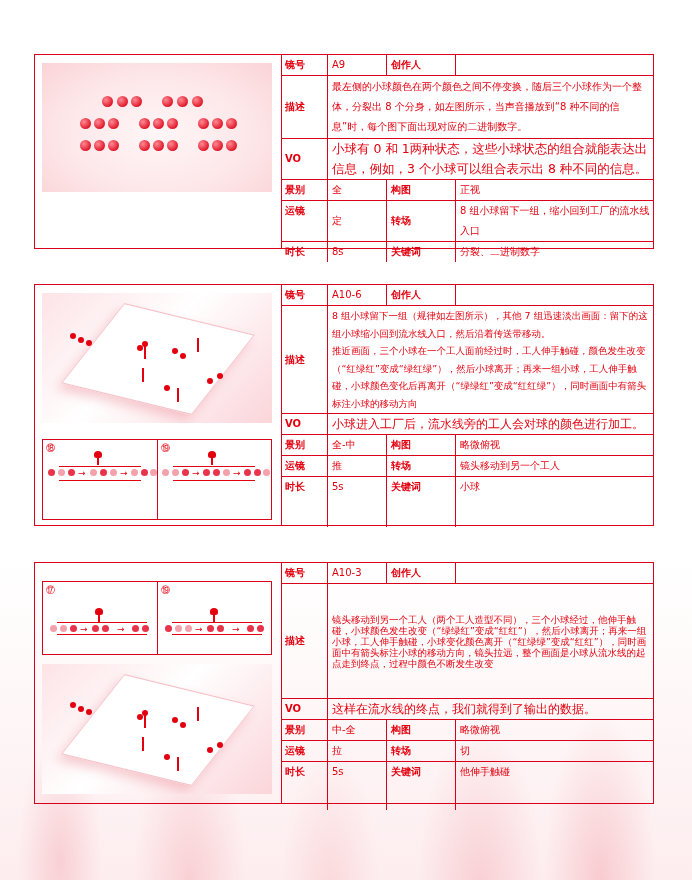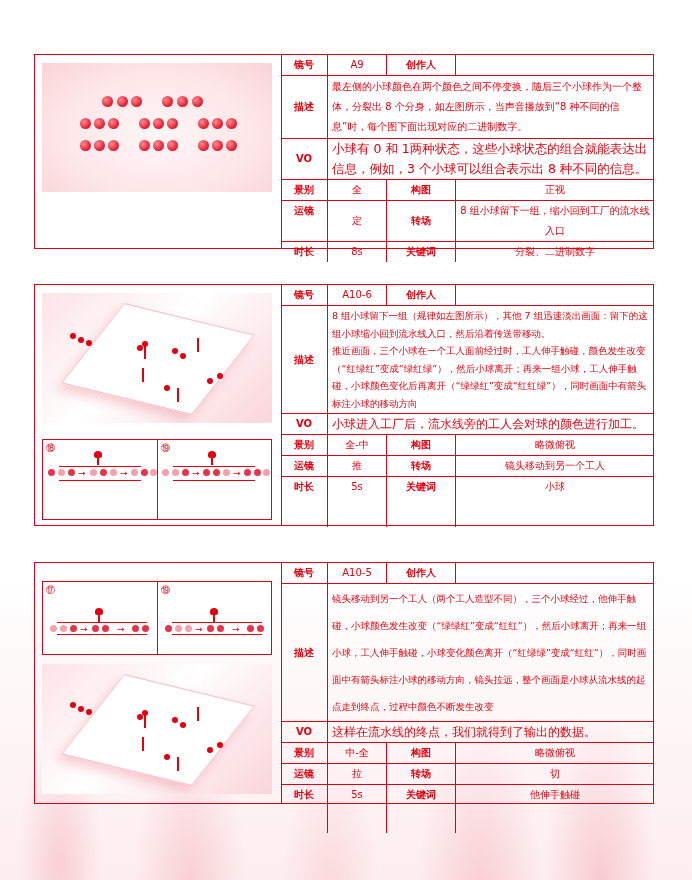--- a/index.html
+++ b/index.html
@@ -31,21 +31,21 @@
   }
   .img-box {
     position: absolute; left: 7px; width: 230px;
     background: radial-gradient(ellipse at 50% 55%, #fff6f7 0%, #fde6e8 60%, #fad3d7 100%);
   }
   table.spec {
     position: absolute; left: 246px; top: 0; width: 373px;
     border-collapse: collapse; font-size: 10px; table-layout: fixed;
   }
   table.spec td {
-    border: 1px solid #d9001b; padding: 0 4px; text-align: center;
+    border: 1px solid #d9001b; padding: 0 4px; text-align: left;
     vertical-align: middle; line-height: 20px; height: 18px; color: #e3000f;
   }
   table.spec td.lbl { font-weight: bold; width: 38px; }
   table.spec td.desc { text-align: left; line-height: 20px; padding: 1px 4px; }
   table.spec td.vo { text-align: left; font-size: 12.5px; line-height: 20px; }
   table.spec tr:first-child td { border-top: none; }
   table.spec td:last-child { border-right: none; }
   table.spec td:first-child { border-left: none; }
   table.spec tr.last td { border-bottom: none; vertical-align: top; }
   .ball { position: absolute; width: 11px; height: 11px; border-radius: 50%;
@@ -296,27 +296,27 @@
         <div class="fb" style="left:175px;top:78px"></div>
       <div class="fb" style="left:122px;top:90px"></div>
         <div class="pole" style="left:135px;top:93px"></div>
         <div class="pole" style="left:100px;top:73px"></div>
     </div>
   </div>
   <table class="spec">
     <tbody>
         <tr>
       <td class="lbl">镜号</td>
-      <td style="width:50px">A10-5</td>
+      <td style="width:50px">A10-3</td>
       <td class="lbl" style="width:60px">创作人</td>
       <td></td>
     </tr>
     <tr>
       <td class="lbl">描述</td>
-      <td class="desc" colspan="3" style="height:112px;font-size:9.5px;line-height:27px">镜头移动到另一个工人（两个工人造型不同），三个小球经过，他伸手触碰，小球颜色发生改变（“绿绿红”变成“红红”），然后小球离开；再来一组小球，工人伸手触碰，小球变化颜色离开（“红绿绿”变成“红红”），同时画面中有箭头标注小球的移动方向，镜头拉远，整个画面是小球从流水线的起点走到终点，过程中颜色不断发生改变</td>
+      <td class="desc" colspan="3" style="height:112px;font-size:9.5px;line-height:11px">镜头移动到另一个工人（两个工人造型不同），三个小球经过，他伸手触碰，小球颜色发生改变（“绿绿红”变成“红红”），然后小球离开；再来一组小球，工人伸手触碰，小球变化颜色离开（“红绿绿”变成“红红”），同时画面中有箭头标注小球的移动方向，镜头拉远，整个画面是小球从流水线的起点走到终点，过程中颜色不断发生改变</td>
     </tr>
     <tr>
       <td class="lbl">VO</td>
       <td class="vo" colspan="3" style="font-size:12px">这样在流水线的终点，我们就得到了输出的数据。</td>
     </tr>
     <tr>
       <td class="lbl">景别</td>
       <td>中-全</td>
       <td class="lbl">构图</td>
       <td>略微俯视</td>

